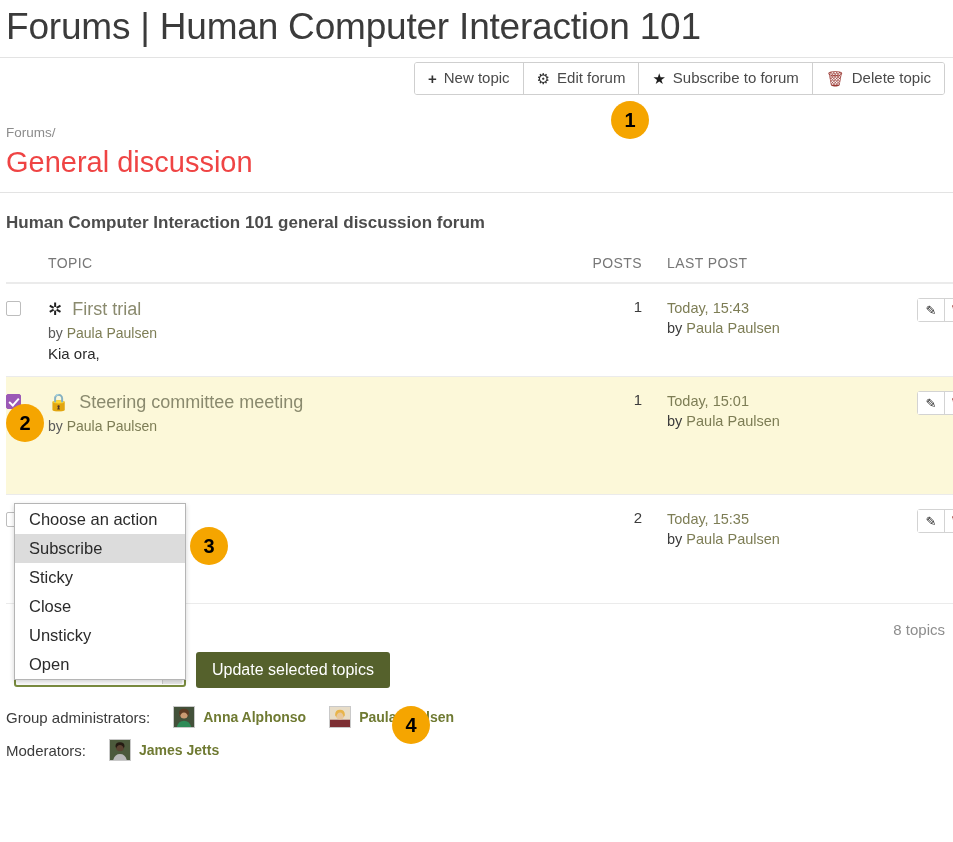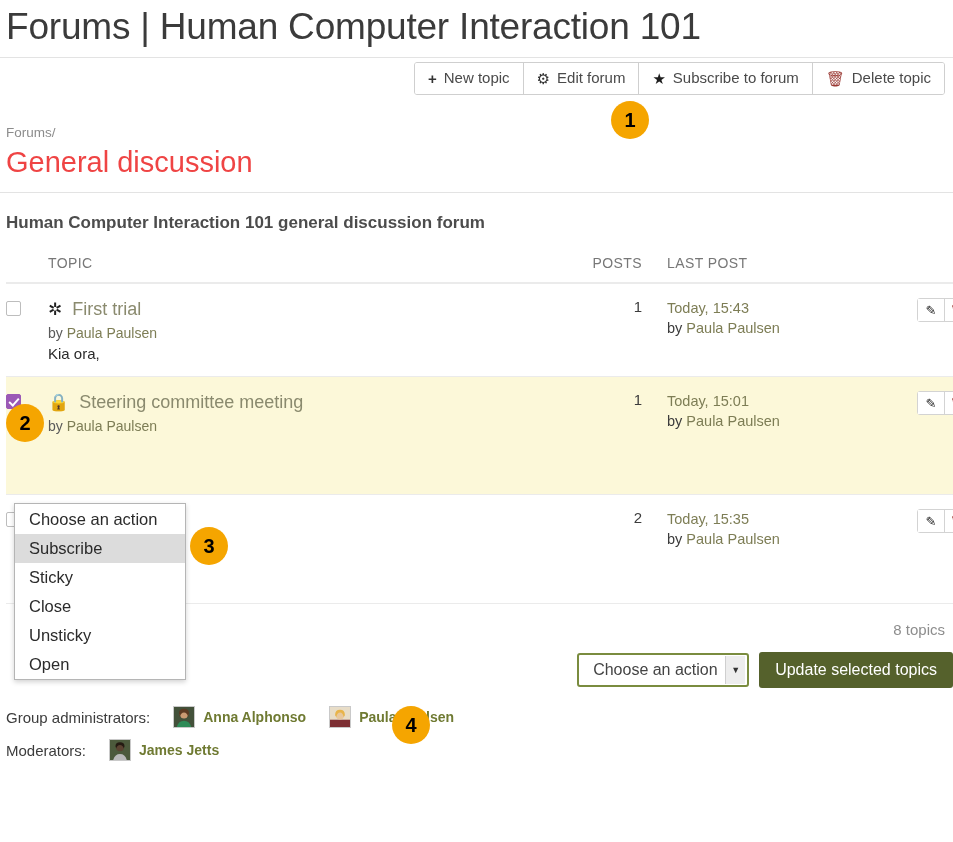--- a/index.html
+++ b/index.html
@@ -213,21 +213,20 @@
     color: #8d8d8d;
     padding: 17px 8px 0 0;
   }
 
   
   .bottom-controls {
     display: flex;
     align-items: center;
     gap: 10px;
     padding: 14px 0 0 14px;
-    justify-content: flex-end;
   }
   .select-box {
     position: relative;
     width: 172px;
     height: 34px;
     border: 2px solid #7a8c3f;
     border-radius: 3px;
     background: #ffffff;
     box-sizing: border-box;
     display: flex;

